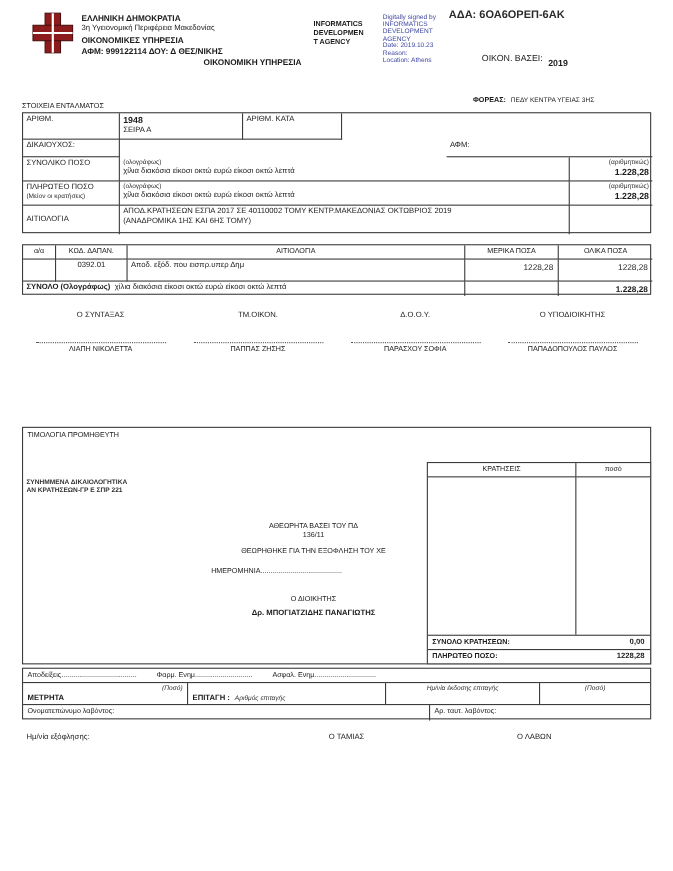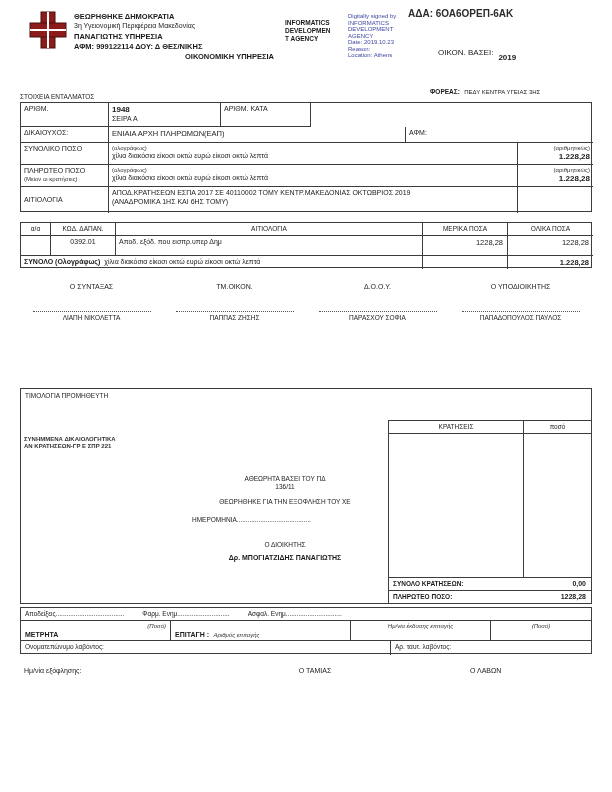--- a/index.html
+++ b/index.html
@@ -39,23 +39,23 @@
   <div class="abs" style="left:28px; top:10px; width:40px; height:40px;">
     <svg width="40" height="40" viewBox="0 0 40 40">
       <rect x="13" y="2" width="14" height="36" fill="#8c1c1c" stroke="#4a0f0f" stroke-width="1"></rect>
       <rect x="2" y="13" width="36" height="14" fill="#8c1c1c" stroke="#4a0f0f" stroke-width="1"></rect>
       <line x1="20" y1="2" x2="20" y2="38" stroke="#ffffff" stroke-width="2"></line>
       <line x1="2" y1="20" x2="38" y2="20" stroke="#ffffff" stroke-width="2"></line>
     </svg>
   </div>
 
   <div class="abs" style="left:74px; top:12px; width:200px;">
-    <div class="t75 b">ΘΕΩΡΗΘΗΚΕ ΔΗΜΟΚΡΑΤΙΑ</div>
+    <div class="t75 b">ΕΛΛΗΝΙΚΗ ΔΗΜΟΚΡΑΤΙΑ</div>
     <div class="t7" style="margin-top:1px;">3η Υγειονομική Περιφέρεια Μακεδονίας</div>
-    <div class="t75 b" style="margin-top:1px;">ΠΑΝΑΓΙΩΤΗΣ ΥΠΗΡΕΣΙΑ</div>
+    <div class="t75 b" style="margin-top:1px;">ΟΙΚΟΝΟΜΙΚΕΣ ΥΠΗΡΕΣΙΑ</div>
     <div class="t75 b" style="margin-top:1px;">ΑΦΜ: 999122114 ΔΟΥ: Δ ΘΕΣ/ΝΙΚΗΣ</div>
     <div class="t75 b" style="margin-top:1px;text-align:right;">ΟΙΚΟΝΟΜΙΚΗ ΥΠΗΡΕΣΙΑ</div>
   </div>
 
   <div class="abs" style="left:285px; top:19px; width:62px;">
     <div class="t65 b">INFORMATICS</div>
     <div class="t65 b">DEVELOPMEN</div>
     <div class="t65 b">T AGENCY</div>
   </div>
 
@@ -86,21 +86,20 @@
   <div class="abs box" style="left:20px; top:102px; width:572px; height:110px;">
 
     <div class="cell br bb padded t7" style="left:0; top:0; width:88px; height:24px;">ΑΡΙΘΜ.</div>
     <div class="cell br bb padded" style="left:88px; top:0; width:112px; height:24px;">
       <div class="t8 b">1948</div>
       <div class="t7">ΣΕΙΡΑ Α</div>
     </div>
     <div class="cell br bb padded t7" style="left:200px; top:0; width:90px; height:24px;">ΑΡΙΘΜ. ΚΑΤΑ</div>
 
     <div class="cell br bb padded t7" style="left:0; top:24px; width:88px; height:16px;">ΔΙΚΑΙΟΥΧΟΣ:</div>
-    <div class="cell br bb padded t75" style="left:88px; top:24px; width:297px; height:16px;">ΕΝΙΑΙΑ ΑΡΧΗ ΠΛΗΡΩΜΩΝ(ΕΑΠ)</div>
     <div class="cell bb padded t7" style="left:385px; top:24px; width:187px; height:16px;">ΑΦΜ:</div>
 
     <div class="cell br bb padded t7" style="left:0; top:40px; width:88px; height:22px;">ΣΥΝΟΛΙΚΟ ΠΟΣΟ</div>
     <div class="cell br bb padded" style="left:88px; top:40px; width:409px; height:22px;">
       <div class="tiny">(ολογράφως)</div>
       <div class="t7">χίλια διακόσια είκοσι οκτώ  ευρώ είκοσι οκτώ λεπτά</div>
     </div>
     <div class="cell bb padded" style="left:497px; top:40px; width:75px; height:22px;">
       <div class="tiny rt">(αριθμητικώς)</div>
       <div class="t8 b rt">1.228,28</div>

